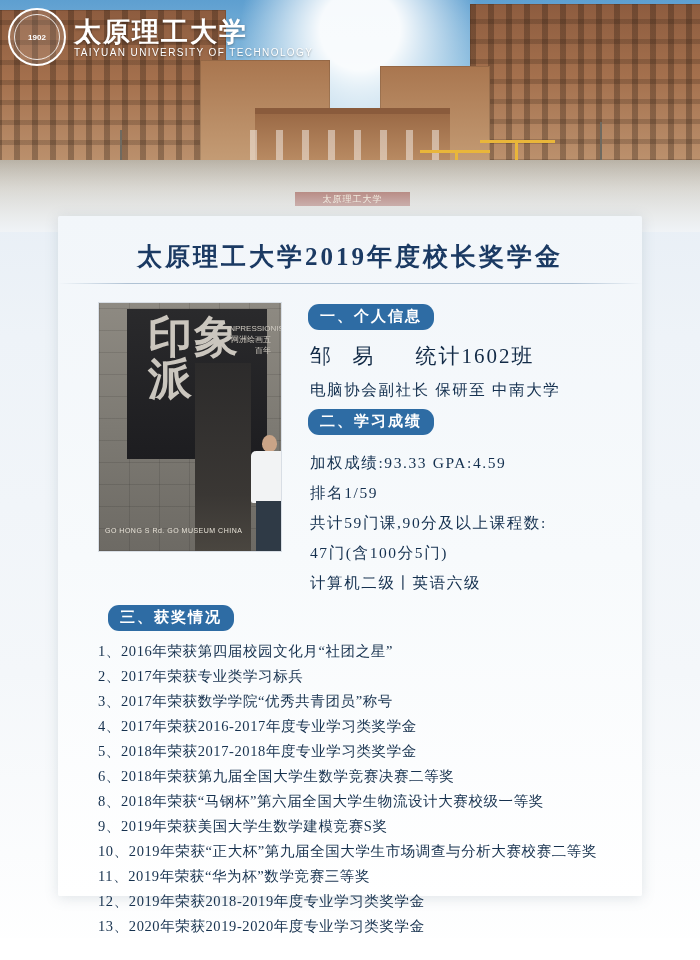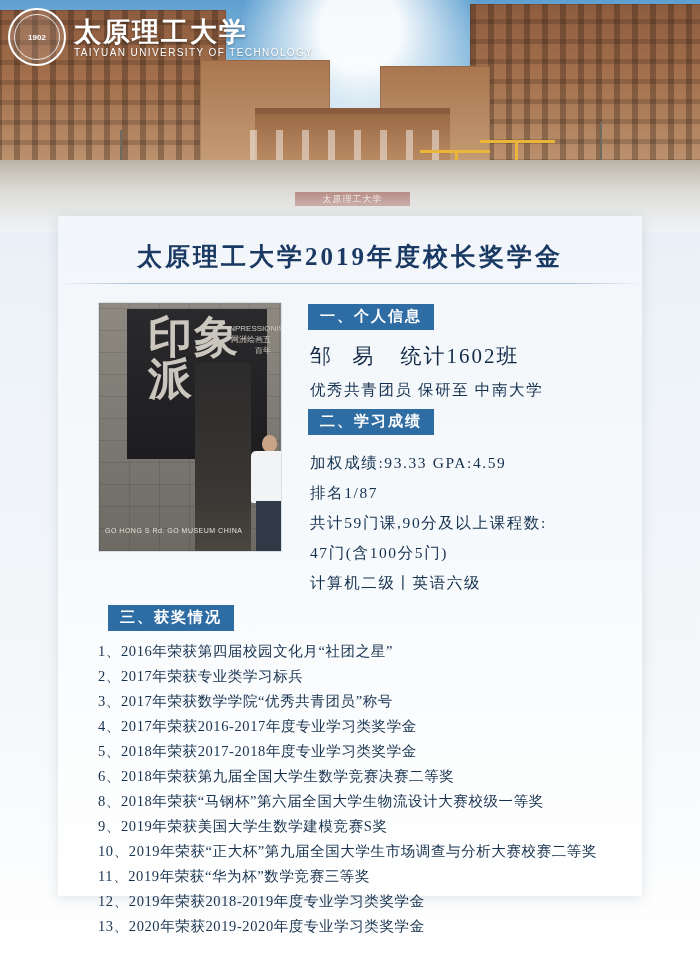--- a/index.html
+++ b/index.html
@@ -212,30 +212,31 @@
   .sec-label {
     display: inline-block;
     background: #2e6ca4;
     color: #ffffff;
     font-size: 15px;
     font-family: "Liberation Serif", serif;
     letter-spacing: 2px;
     padding: 3px 12px 4px;
     margin-bottom: 10px;
     font-weight: bold;
+    border-radius: 11px;
   }
   .name-line {
     font-family: "Liberation Serif", serif;
     font-size: 21px;
     color: #132b47;
     letter-spacing: 2px;
     margin: 2px 0 8px 2px;
   }
   .name-line .nm { letter-spacing: 8px; }
-  .name-line .cls { margin-left: 12px; letter-spacing: 2px; }
+  .name-line .cls { margin-left: 27px; letter-spacing: 2px; }
   .text-line {
     font-family: "Liberation Serif", serif;
     font-size: 15.5px;
     color: #14304f;
     letter-spacing: 1.6px;
     margin: 6px 0 0 2px;
     line-height: 24px;
   }
   .info .sec2 { margin-top: 7px; }
 
@@ -316,27 +317,27 @@
         <div class="caption">GO HONG S Rd.
 GO MUSEUM CHINA</div>
       </div>
 
       <div class="info">
         <div class="sec-label">一、个人信息</div>
         <div class="name-line">
           <span class="nm">邹 易</span>
           <span class="cls">统计1602班</span>
         </div>
-        <div class="text-line">优秀共青团员  保研至  中南大学</div>
+        <div class="text-line">电脑协会副社长  保研至  中南大学</div>
 
         <div class="sec2">
           <div class="sec-label">二、学习成绩</div>
         </div>
         <div class="text-line">加权成绩:93.33  GPA:4.59</div>
-        <div class="text-line">排名1/87</div>
+        <div class="text-line">排名1/59</div>
         <div class="text-line">共计59门课,90分及以上课程数:</div>
         <div class="text-line">47门(含100分5门)</div>
         <div class="text-line">计算机二级丨英语六级</div>
       </div>
     </div>
 
     <div class="awards">
       <div class="sec-label">三、获奖情况</div>
       <div class="award-item">1、2016年荣获第四届校园文化月“社团之星”</div>
       <div class="award-item">2、2017年荣获专业类学习标兵</div>

